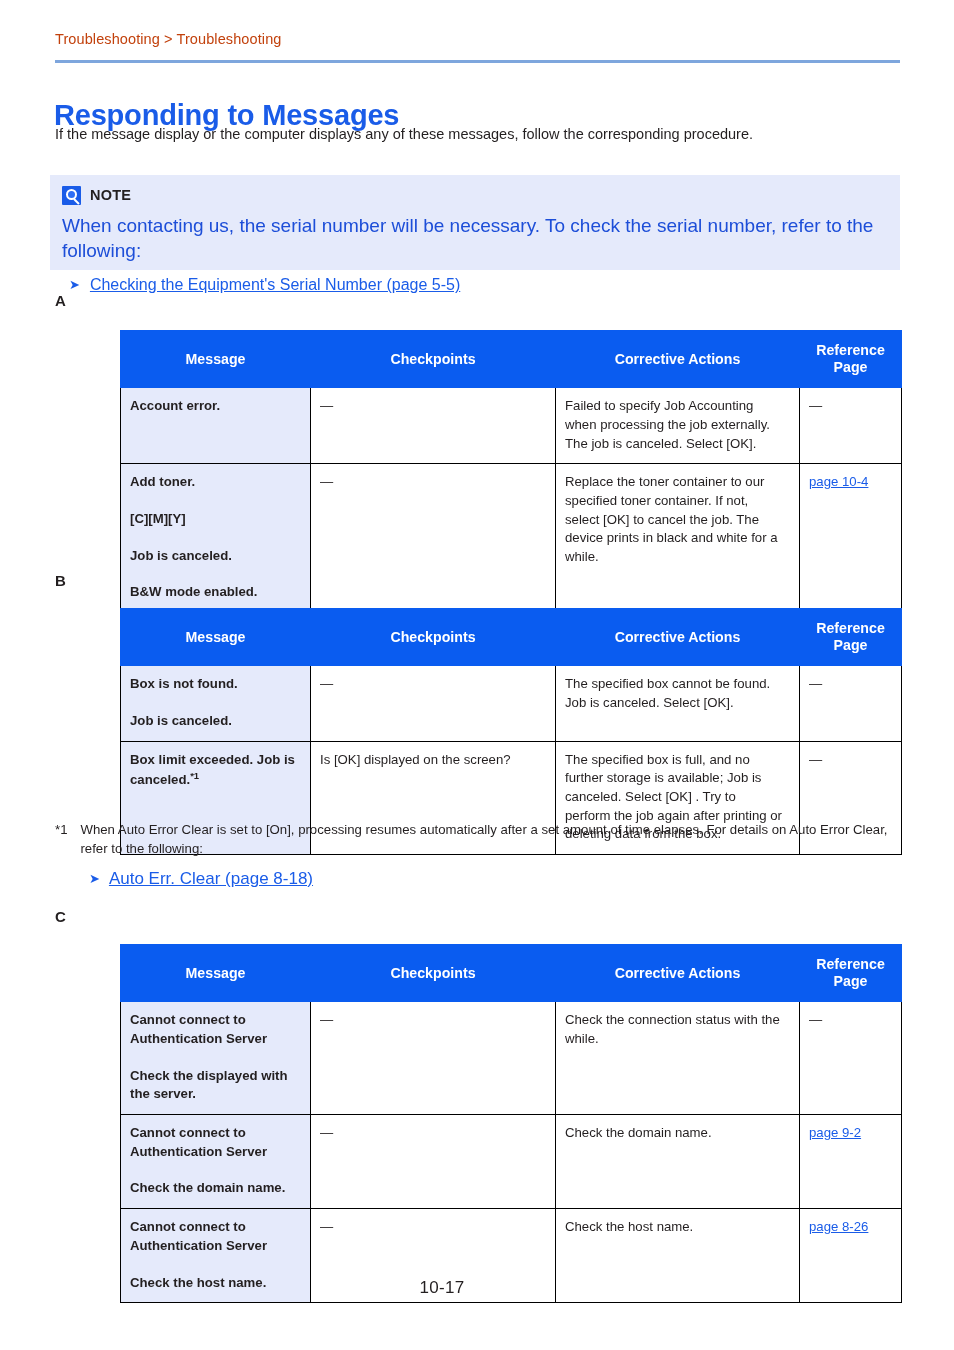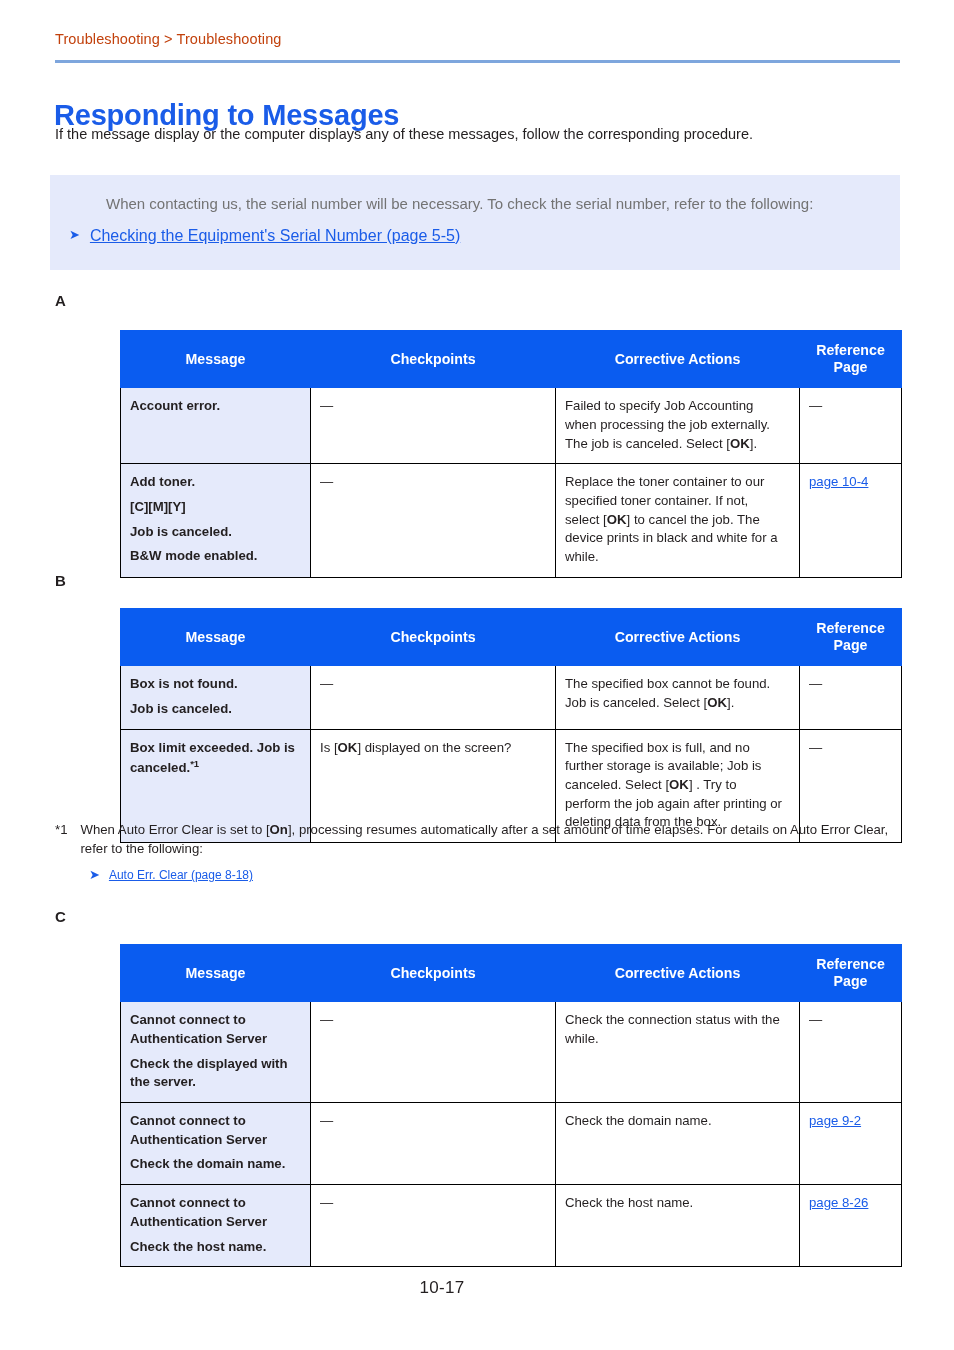--- a/index.html
+++ b/index.html
@@ -102,25 +102,24 @@
     transform: rotate(45deg);
     transform-origin: left center;
   }
   .note-label {
     font-size: 14.5px;
     font-weight: bold;
     color: #231f20;
     letter-spacing: 0.2px;
   }
   .note-text {
-    font-size: 15px;
-    color: #737373;
+    font-size: 19px;
+    color: #1d4ed8;
     margin-top: 9px;
     line-height: 1.3;
-    margin-left: 44px;
   }
   .link-row {
     display: flex;
     align-items: center;
     gap: 10px;
     margin-top: 13px;
     padding-left: 7px;
   }
   .arrow-icon {
     color: #1a5ce8;
@@ -174,29 +173,29 @@
     vertical-align: top;
     padding: 9px 15px 10px 9px;
     line-height: 1.42;
     color: #231f20;
   }
   .msg-table td.msg-cell {
     background: #e5eafb;
     font-weight: bold;
   }
   .msg-cell .line { display: block; }
-  .msg-cell .line + .line { margin-top: 6px; }
+  .msg-cell .line + .line { margin-top: 18px; }
 
   .ref-link {
     color: #1a5ce8;
     text-decoration: underline;
     cursor: pointer;
   }
   sup.fn { font-size: 9.5px; vertical-align: super; }
-  b.kbd { font-weight: bold; }
+  b.kbd { font-weight: normal; }
 
   
   .footnote {
     position: absolute;
     left: 55px;
     width: 846px;
     font-size: 13.2px;
     color: #231f20;
     line-height: 1.45;
   }
@@ -205,21 +204,21 @@
     gap: 13px;
   }
   .footnote .fn-mark { flex: none; }
   .footnote .fn-link-row {
     display: flex;
     align-items: center;
     gap: 9px;
     margin-top: 9px;
     padding-left: 34px;
   }
-  .footnote .doc-link { font-size: 12px; }
+  .footnote .doc-link { font-size: 17px; }
 
   
   .page-number {
     position: absolute;
     left: 0;
     width: 884px;
     top: 1278px;
     text-align: center;
     font-size: 17px;
     color: #231f20;
@@ -231,20 +230,27 @@
 
 <div class="page">
 
   <div class="breadcrumb">Troubleshooting &gt; Troubleshooting</div>
   <div class="header-rule"></div>
 
   <h1 class="page-title">Responding to Messages</h1>
   <div class="intro">If the message display or the computer displays any of these messages, follow the corresponding procedure.</div>
 
   <div class="note-box">
+    <div class="note-head">
+      <span class="note-icon">
+        <span class="ring"></span>
+          <span class="handle"></span>
+      </span>
+      <span class="note-label">NOTE</span>
+    </div>
     <div class="note-text">When contacting us, the serial number will be necessary. To check the serial number, refer to the following:</div>
     <div class="link-row">
       <span class="arrow-icon">➤</span>
       <a class="doc-link">Checking the Equipment's Serial Number (page 5-5)</a>
     </div>
   </div>
 
   <div class="section-letter" style="top:292px;">A</div>
   <table class="msg-table" style="top:330px;">
     <colgroup>

